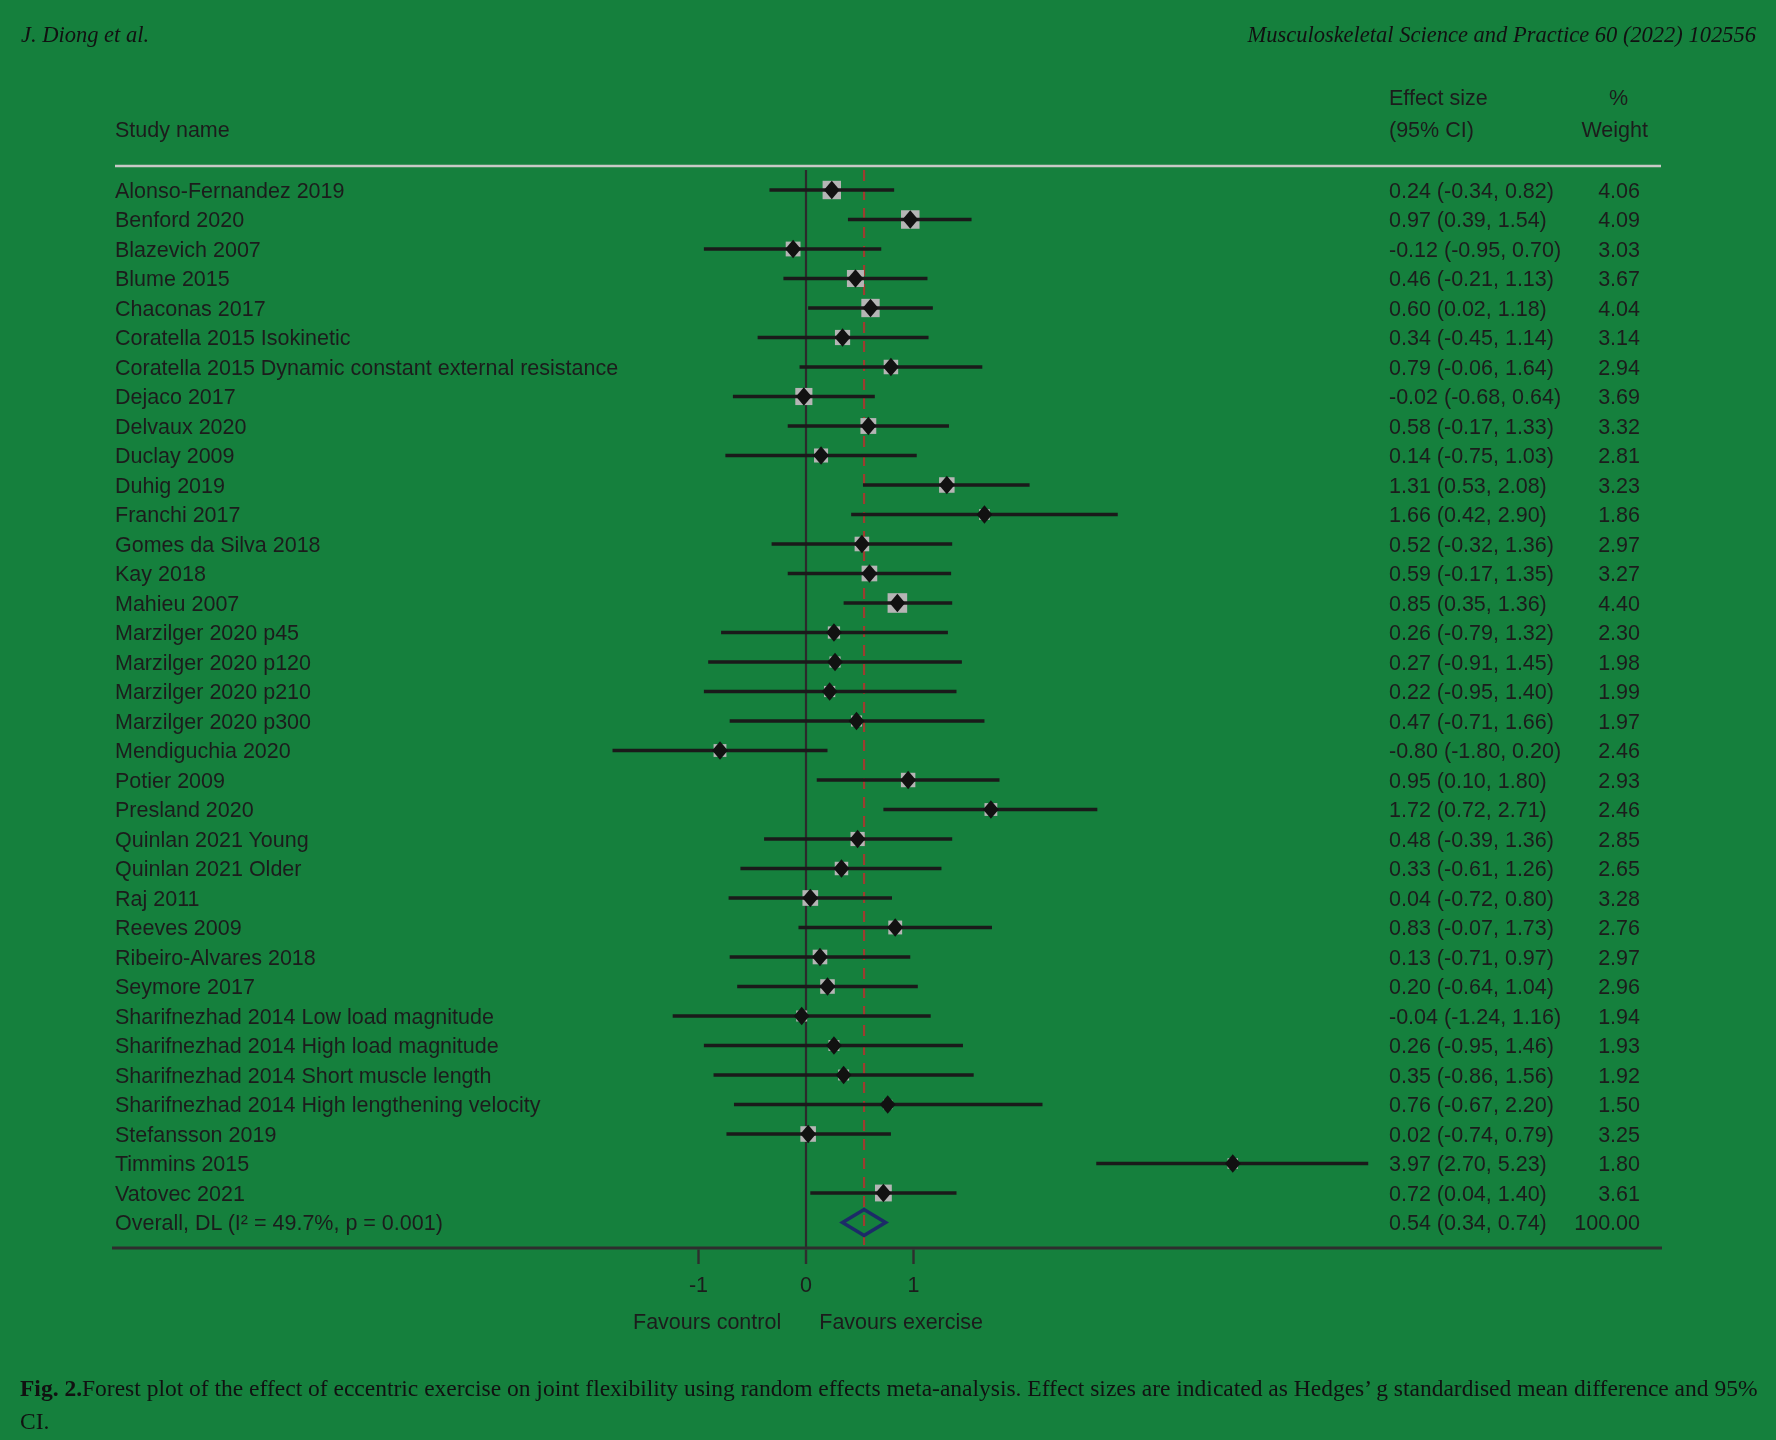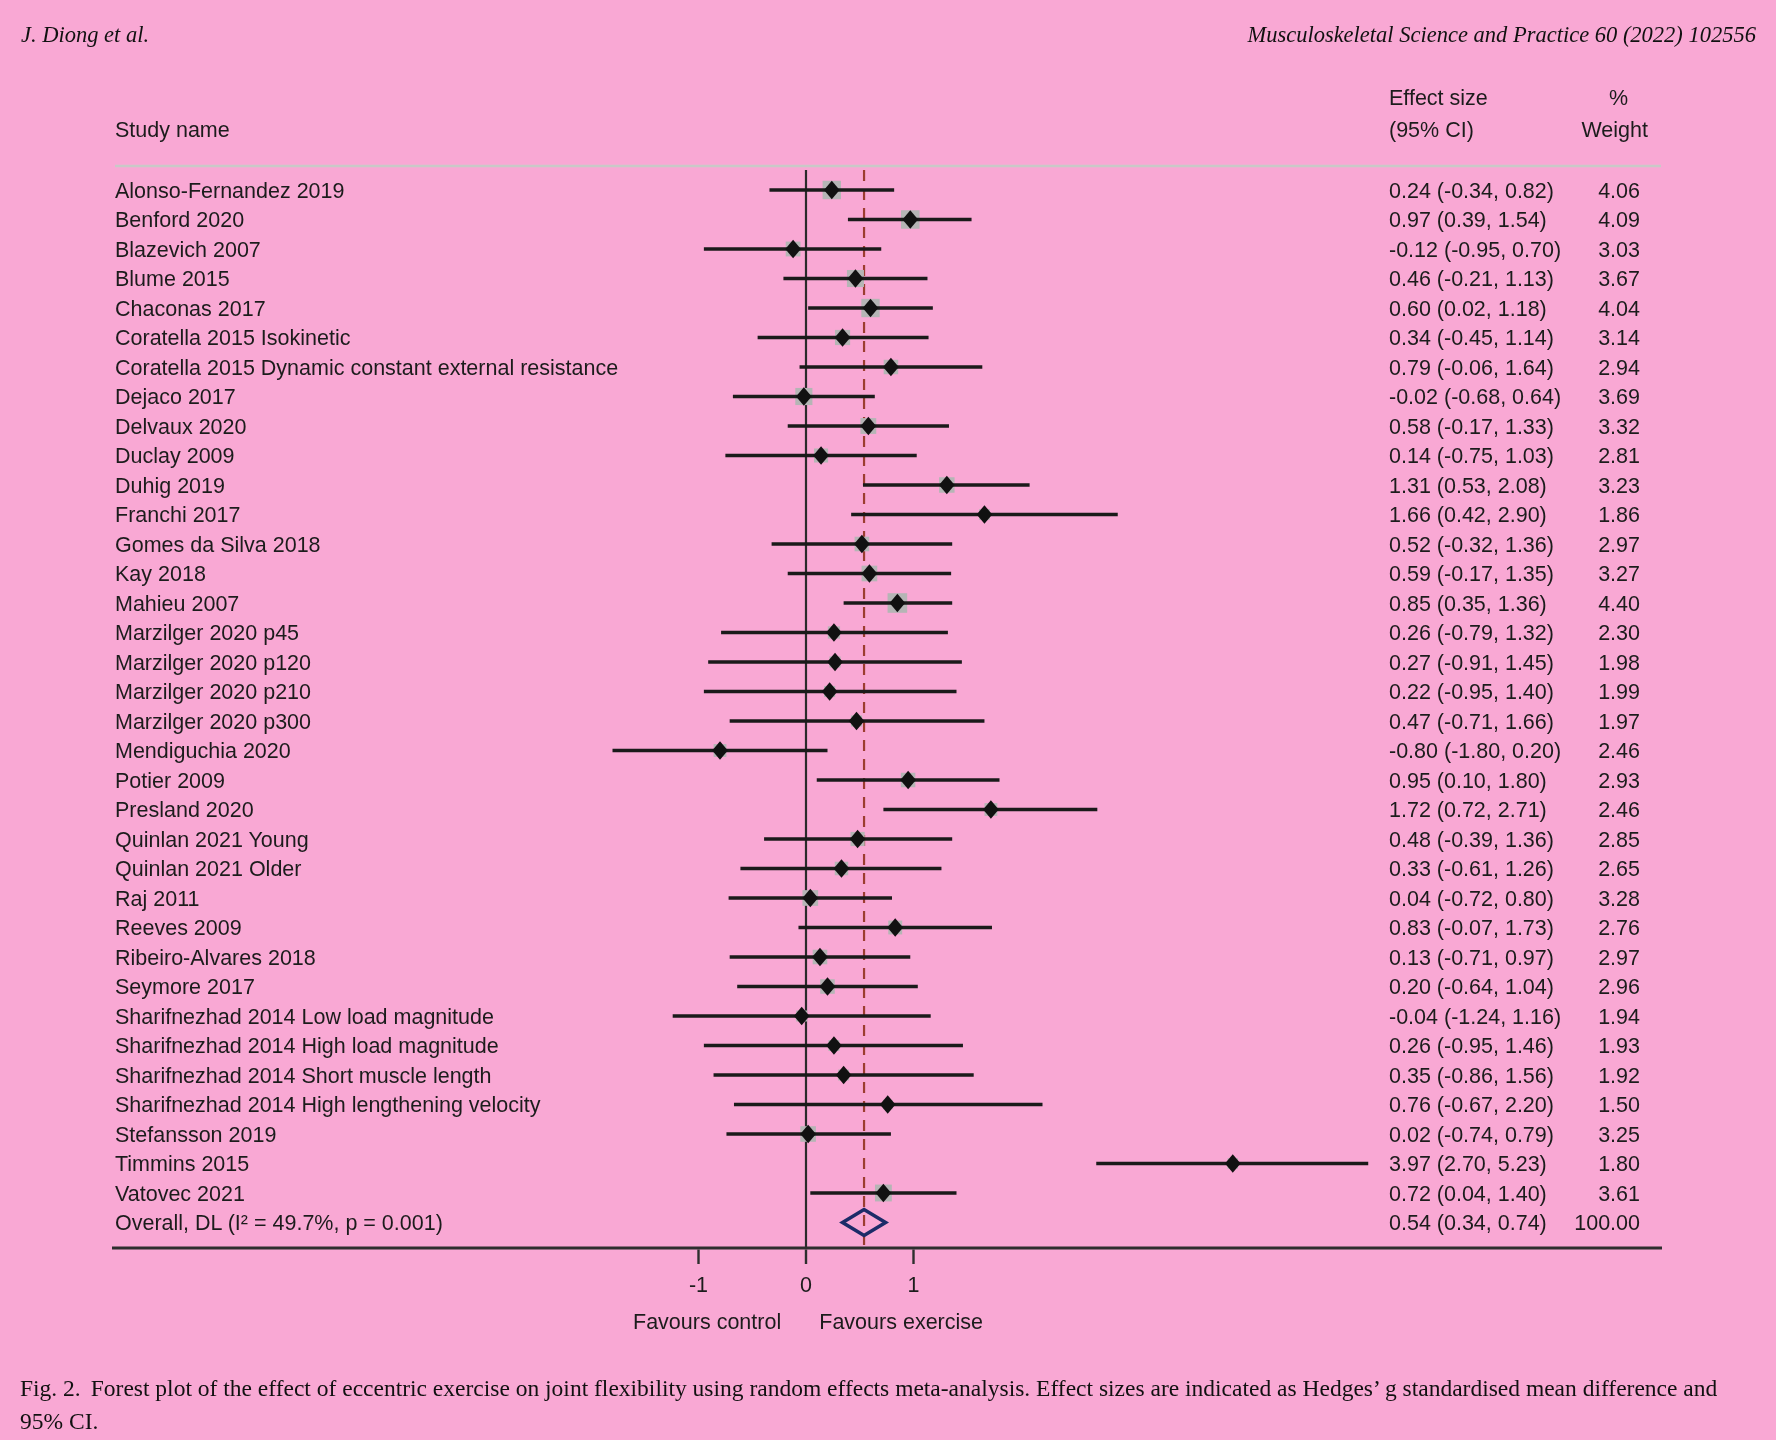--- a/index.html
+++ b/index.html
@@ -1,25 +1,25 @@
 <!DOCTYPE html>
 <html><head>
 <meta charset="utf-8">
 <style>
   html,body{margin:0;padding:0;background:#fcfcf9;}
-  .page{position:relative;width:1776px;height:1440px;background:#f9a8d4;overflow:hidden;
+  .page{position:relative;width:1776px;height:1440px;background:#15803d;overflow:hidden;
         font-family:"Liberation Sans",sans-serif;color:#1c1c1c;}
   .running-head{position:absolute;top:22px;font-family:"Liberation Serif",serif;
         font-style:italic;font-size:22.5px;color:#111;}
   .running-head.left{left:21px;}
   .running-head.right{right:20px;text-align:left;}
   #forest-svg{position:absolute;left:0;top:0;}
   .caption{position:absolute;left:20px;top:1372px;width:1740px;
         font-family:"Liberation Serif",serif;font-size:23.5px;line-height:33px;color:#111;}
-  .caption .fig-label{font-weight:normal;margin-right:10px;}
+  .caption .fig-label{font-weight:bold;}
   svg text{font-family:"Liberation Sans",sans-serif;}
 </style>
 </head>
 <body>
 
 <div class="page">
   <div class="running-head left">J. Diong et al.</div>
   <div class="running-head right">Musculoskeletal Science and Practice 60 (2022) 102556</div>
 
   <svg id="forest-svg" width="1776" height="1440" viewBox="0 0 1776 1440">

